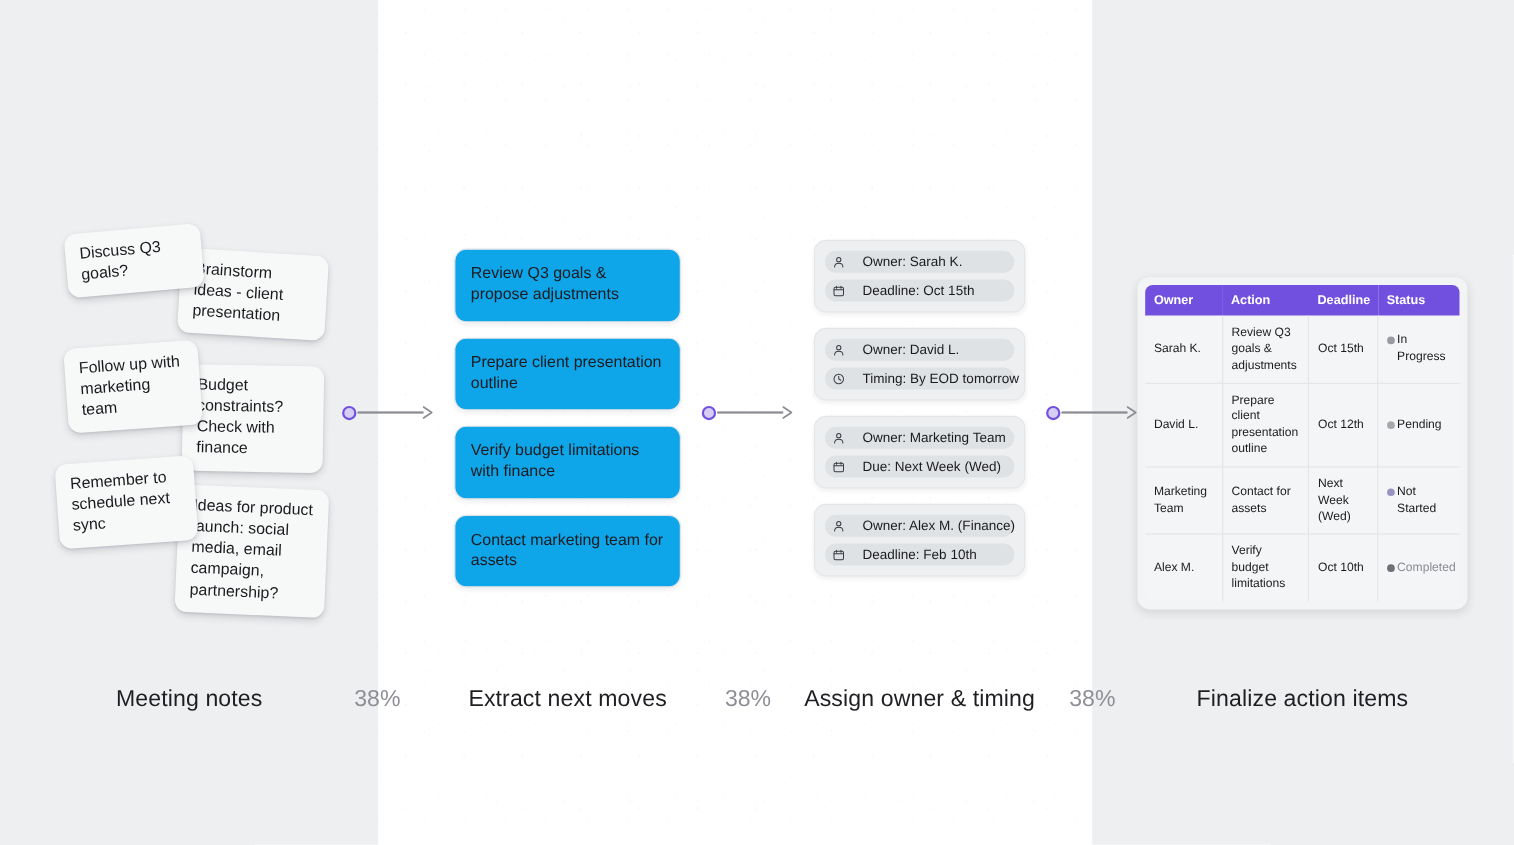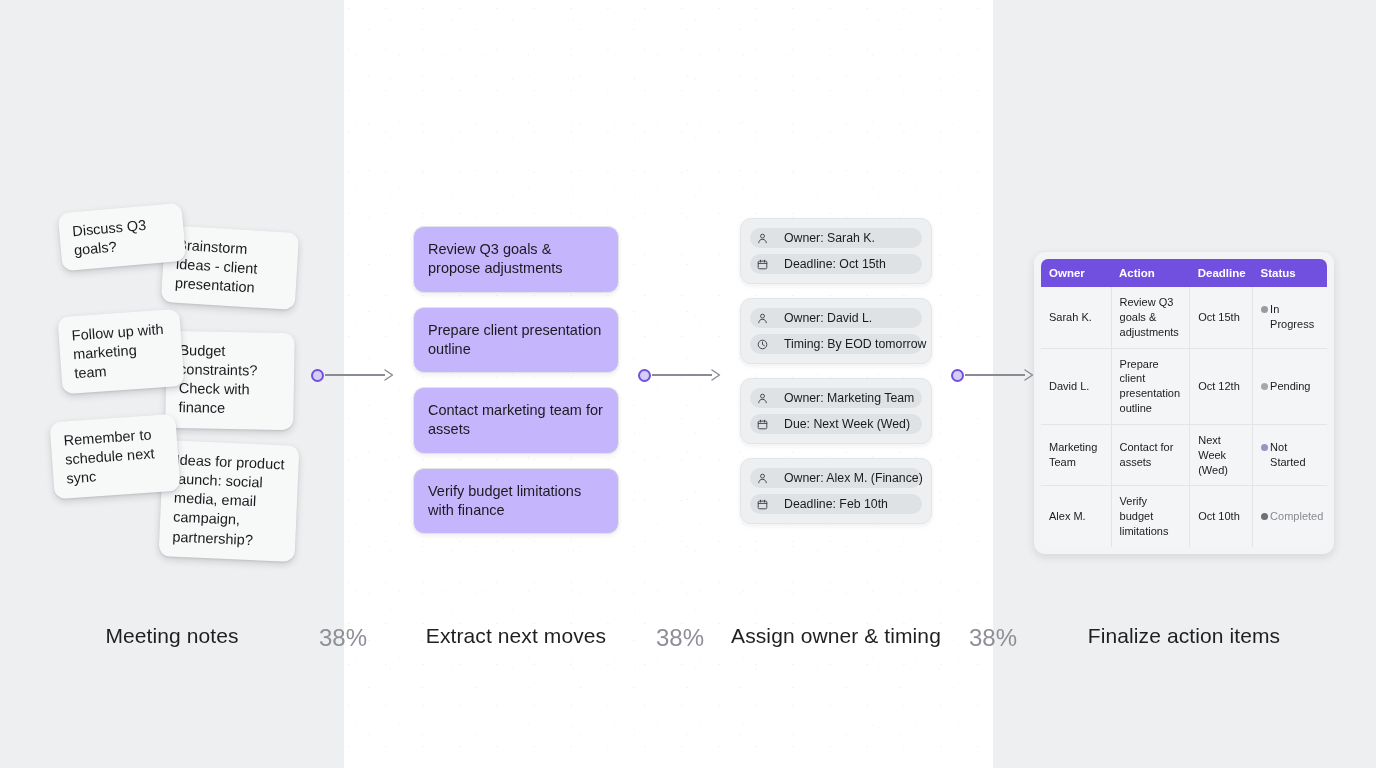--- a/index.html
+++ b/index.html
@@ -75,21 +75,21 @@
   .note.n1 { left: 60px;  top: 208px; width: 124px; transform: rotate(-5deg);   z-index: 2; }
   .note.n2 { left: 163px; top: 229px; width: 134px; transform: rotate(3.5deg);  z-index: 1; }
   .note.n3 { left: 60px;  top: 313px; width: 122px; transform: rotate(-4deg);   z-index: 2; }
   .note.n4 { left: 166px; top: 332px; width: 128px; transform: rotate(1deg);    z-index: 1; }
   .note.n5 { left: 52px;  top: 418px; width: 126px; transform: rotate(-4deg);   z-index: 2; }
   .note.n6 { left: 161px; top: 443px; width: 136px; transform: rotate(2.5deg);  z-index: 1; }
 
   
   .card {
     width: 206px;
-    background: #c4b5fd;
+    background: #0ea5e9;
     border: 1px solid #e1e4e6;
     border-radius: 11px;
     box-shadow: 0 2px 5px rgba(30,30,45,.07);
     padding: 13px 14px;
     margin-bottom: 14px;
     font-size: 14.5px;
     line-height: 1.33;
     color: #1b1b1f;
   }
 
@@ -182,21 +182,21 @@
   .conn .line {
     height: 1.4px;
     background: #8a8a92;
     flex: 1 1 auto;
     margin-left: 1px;
   }
   .conn .head { margin-left: -1px; display: block; }
   .pct {
     position: absolute;
     top: 624px;
-    font-size: 24px;
+    font-size: 21px;
     color: #8e8e96;
     white-space: nowrap;
     text-align: center;
   }
 </style>
 </head>
 <body>
 
 <div id="stage">
 
@@ -224,22 +224,22 @@
     <svg class="head" width="11" height="12" viewBox="0 0 11 12">
         <path d="M1 1 L8.5 6 L1 11" fill="none" stroke="#8a8a92" stroke-width="1.4" stroke-linecap="round" stroke-linejoin="round"></path>
       </svg>
   </div>
   <div class="pct" style="left:293px;width:100px;">38%</div>
 
   <div class="col" style="left:413px;width:206px;">
     <div class="col-body" style="top:226px;">
       <div class="card"><span>Review Q3 goals &amp; propose adjustments</span></div>
       <div class="card"><span>Prepare client presentation outline</span></div>
+      <div class="card"><span>Verify budget limitations with finance</span></div>
       <div class="card"><span>Contact marketing team for assets</span></div>
-      <div class="card"><span>Verify budget limitations with finance</span></div>
     </div>
     <div class="col-label" style="left:-100px;right:-100px;">Extract next moves</div>
   </div>
 
   <div class="conn" style="left:638px;width:84px;">
     <span class="bead"></span>
     <span class="line"></span>
     <svg class="head" width="11" height="12" viewBox="0 0 11 12">
         <path d="M1 1 L8.5 6 L1 11" fill="none" stroke="#8a8a92" stroke-width="1.4" stroke-linecap="round" stroke-linejoin="round"></path>
       </svg>

